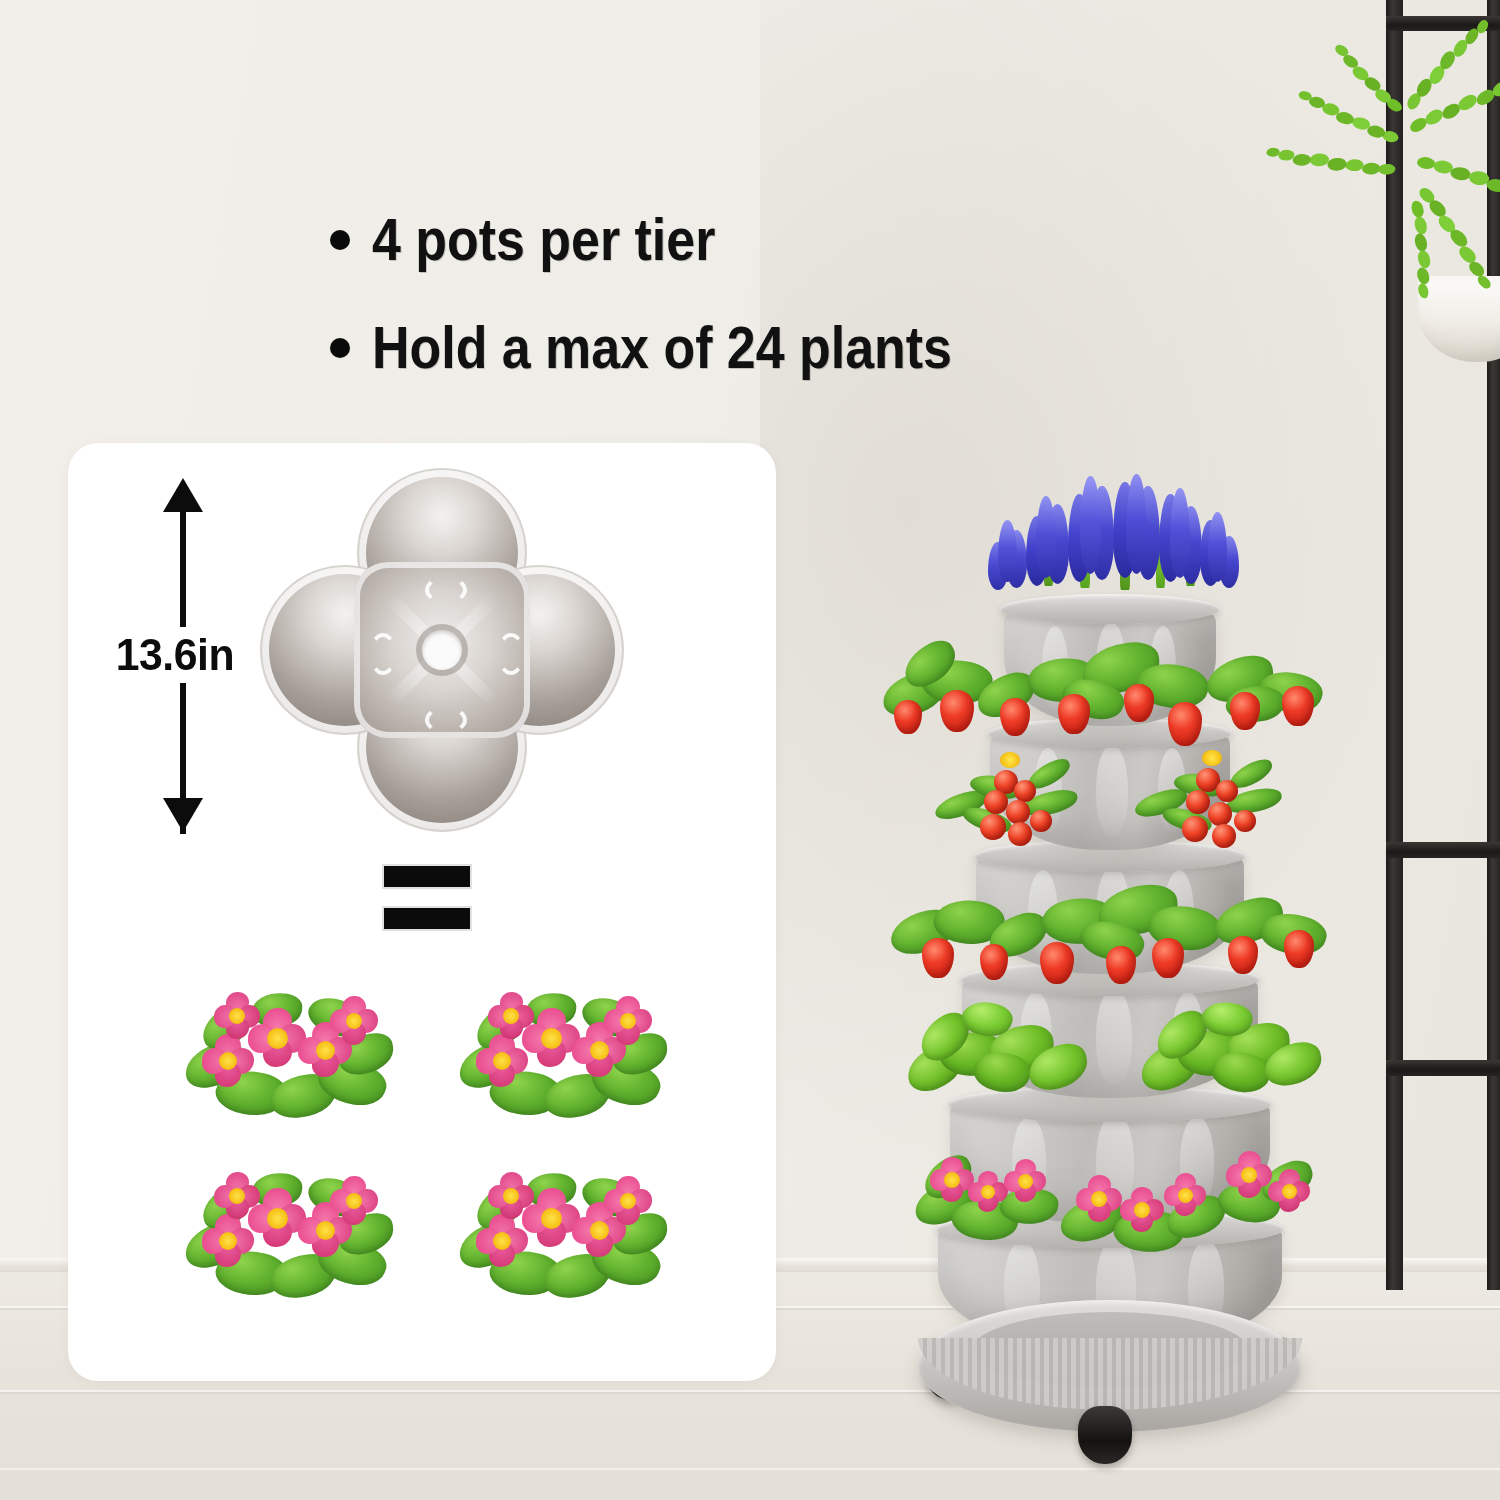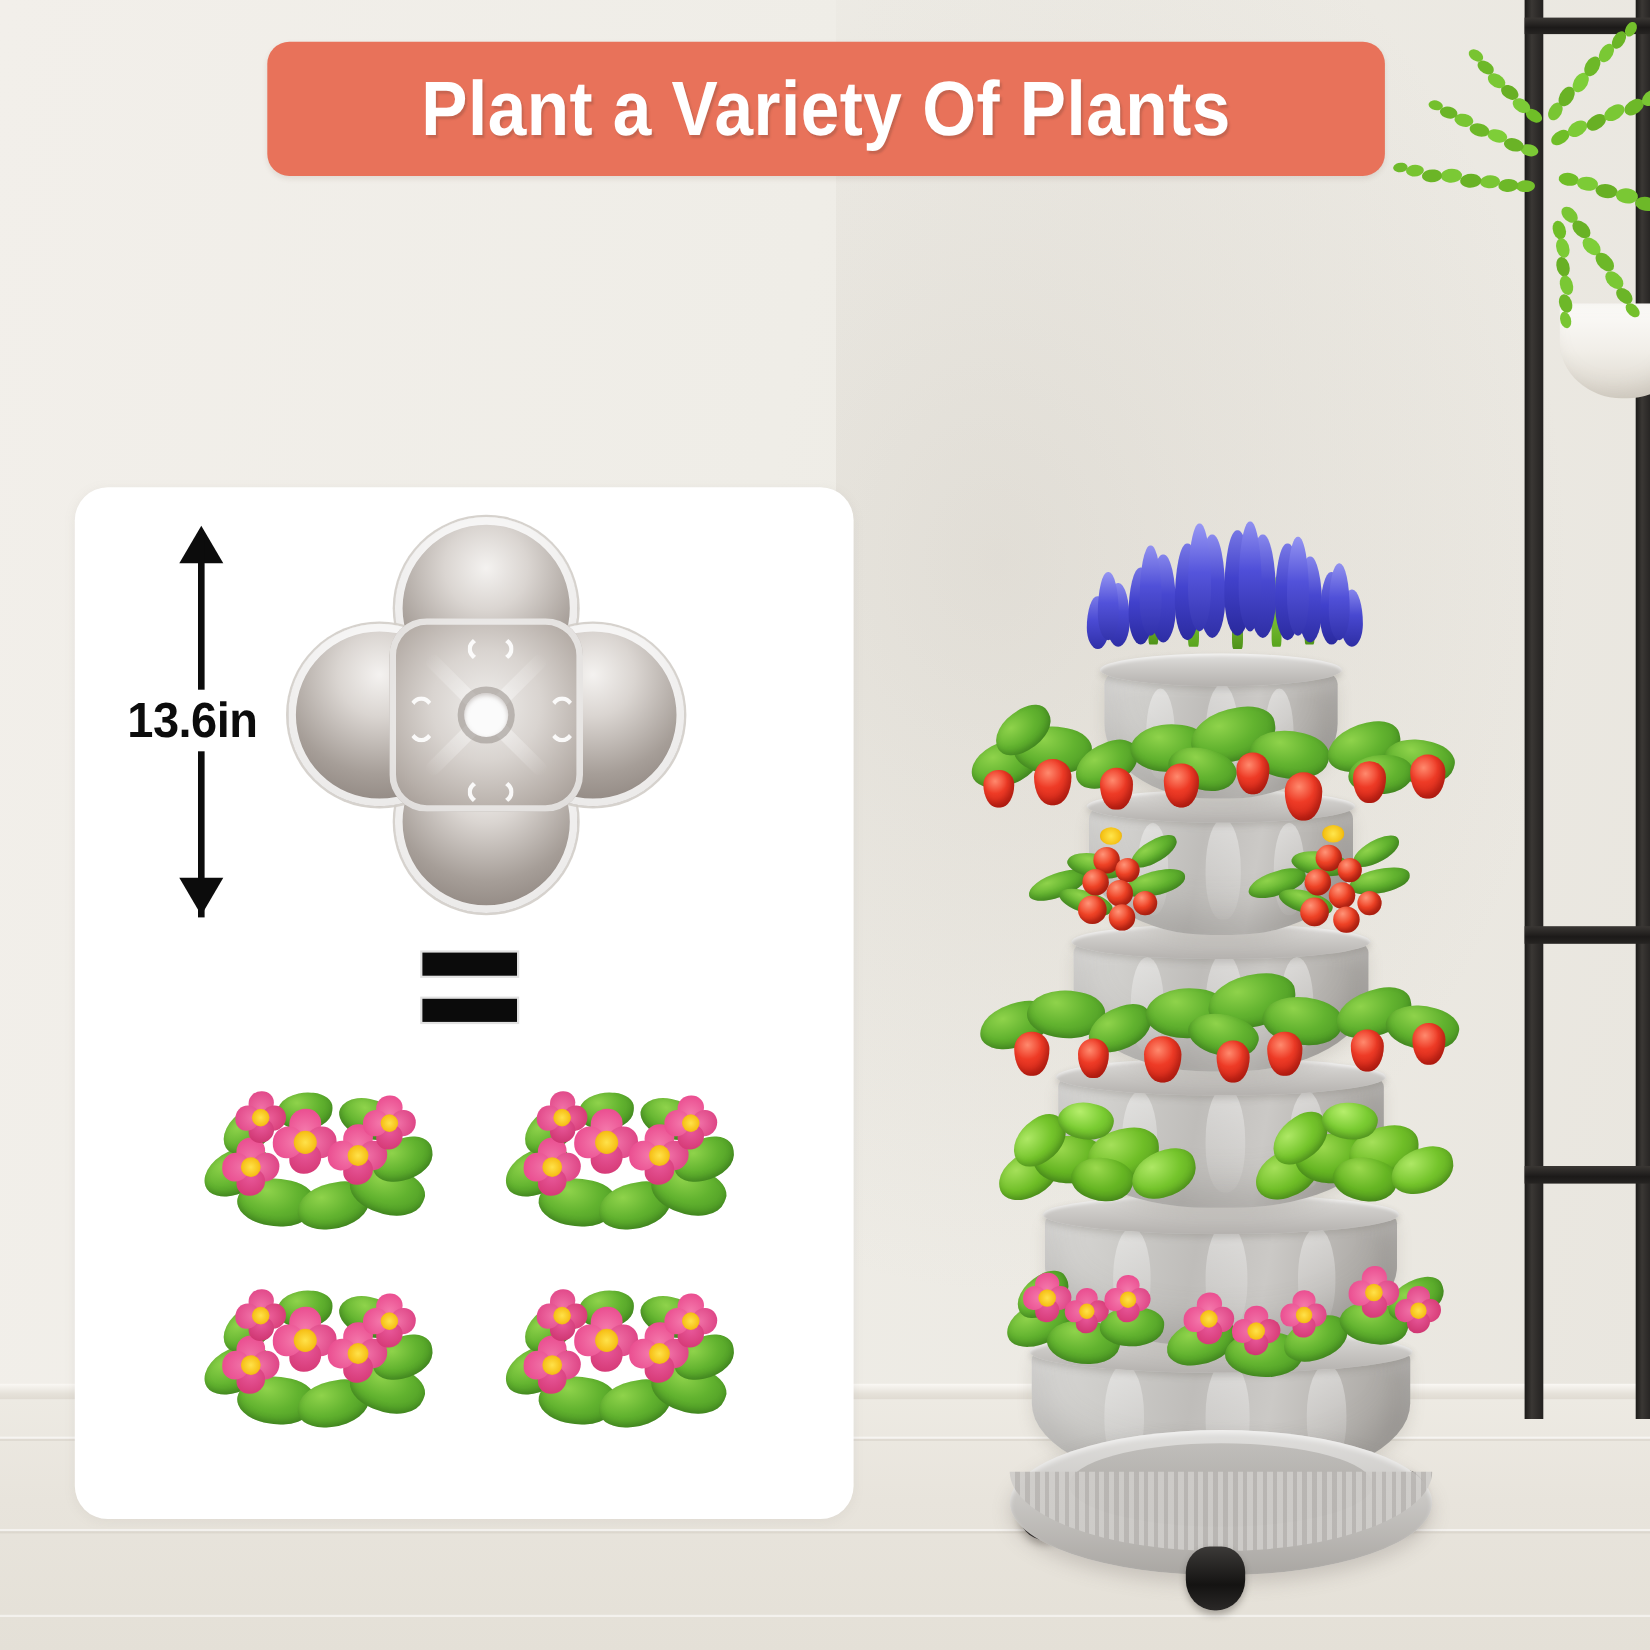--- a/index.html
+++ b/index.html
@@ -247,24 +247,31 @@
     <div class="frond" style="left:112px;top:186px;width:130px;height:10px;transform:rotate(86deg);">
       <i style="left:0px;top:-6px;width:17px;height:12px;background:#6FBE27;"></i>
       <i style="left:16px;top:-8px;width:18px;height:12px;background:#7CCB36;"></i>
       <i style="left:33px;top:-7px;width:18px;height:12px;background:#68B024;"></i>
       <i style="left:50px;top:-9px;width:18px;height:12px;background:#7AC834;"></i>
       <i style="left:67px;top:-7px;width:17px;height:12px;background:#6DB828;"></i>
       <i style="left:83px;top:-5px;width:15px;height:10px;background:#79C633;"></i>
     </div>
   </div>
 
-  <div class="banner">
-    <h1>Plant a Variety Of Plants</h1>
-  </div>
-
+
+  <div class="bullets">
+    <div class="bullet">
+      <span class="dot"></span>
+      <span class="txt">4 pots per tier</span>
+    </div>
+    <div class="bullet">
+      <span class="dot"></span>
+      <span class="txt">Hold a max of 24 plants</span>
+    </div>
+  </div>
 
   <div class="card"></div>
 
   <div>
     <div class="arrowhead up"></div>
     <div class="dimline"></div>
     <div class="arrowhead dn"></div>
   </div>
   <div class="dimlabel">13.6in</div>
 

